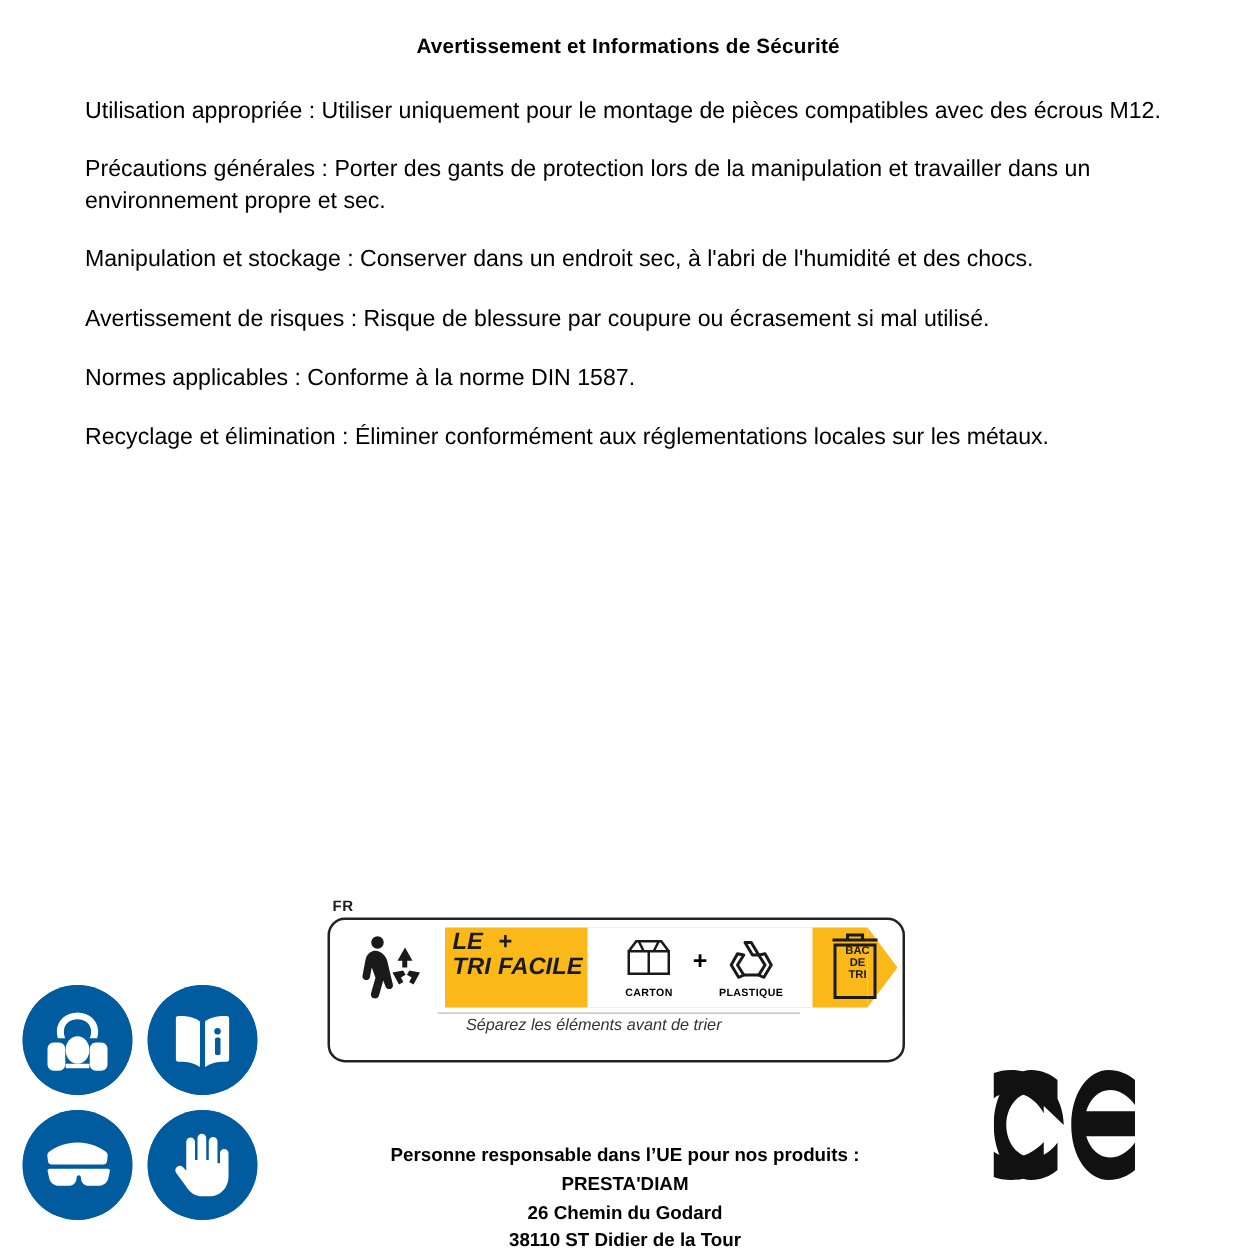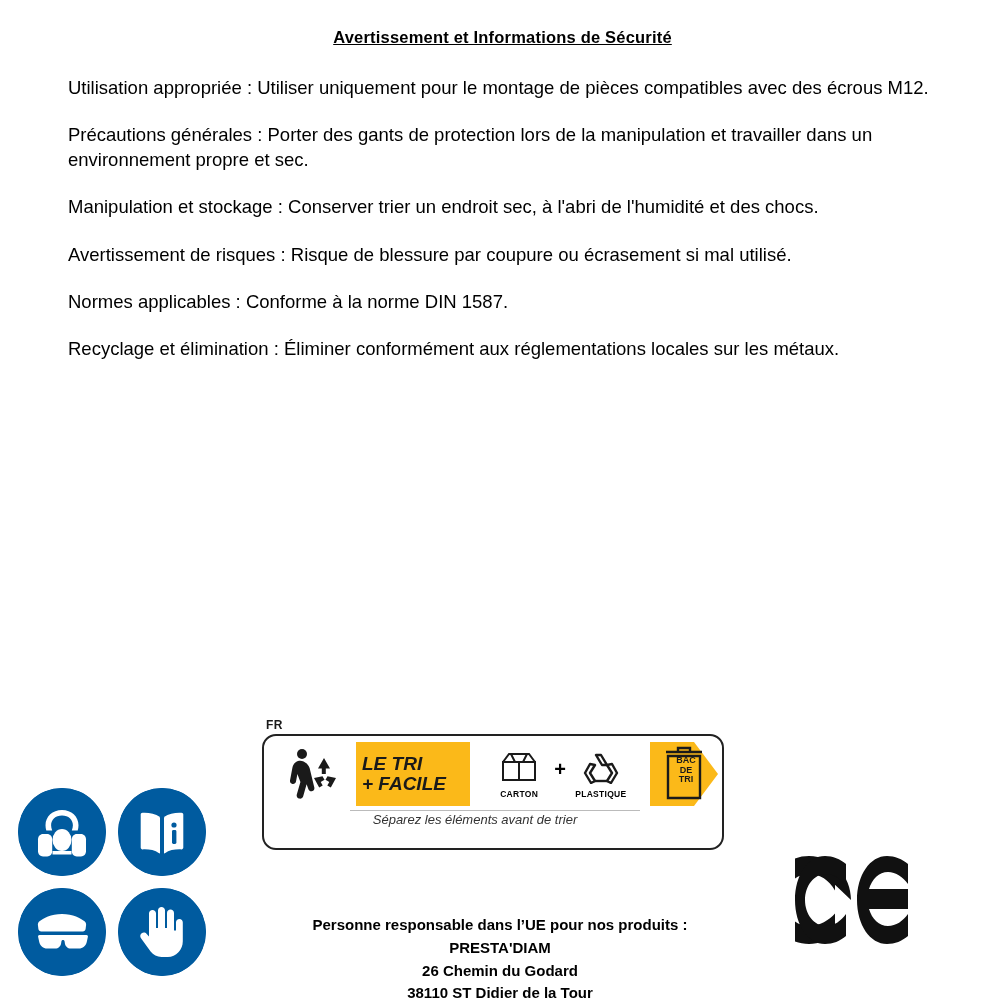--- a/index.html
+++ b/index.html
@@ -22,21 +22,20 @@
   }
   .doc-title {
     position: absolute;
     top: 28px;
     left: 0;
     width: 1005px;
     text-align: center;
     font-size: 16.5px;
     font-weight: bold;
     letter-spacing: 0.2px;
-    text-decoration: underline;
   }
   .body-block {
     position: absolute;
     top: 76px;
     left: 68px;
     width: 890px;
   }
   .para {
     font-size: 18.5px;
     line-height: 1.32;
@@ -117,22 +116,22 @@
   .tri-slogan {
     position: absolute;
     left: 98px; top: 8px;
     width: 104px; height: 60px;
     color: #1a1a1a;
     font-size: 19px;
     font-weight: bold;
     font-style: italic;
     line-height: 1.05;
     display: flex;
-    flex-direction: column;
-    justify-content: center;
+    flex-direction: row;
+    justify-content: space-between;
   }
   .tri-white-panel {
     position: absolute;
     left: 206px; top: 6px;
     width: 180px; height: 64px;
     background: #ffffff;
     display: flex;
     align-items: center;
     justify-content: center;
     gap: 6px;
@@ -214,21 +213,21 @@
 </head>
 <body>
 
 <div class="page">
 
   <div class="doc-title">Avertissement et Informations de Sécurité</div>
 
   <div class="body-block">
     <p class="para">Utilisation appropriée : Utiliser uniquement pour le montage de pièces compatibles avec des écrous M12.</p>
     <p class="para">Précautions générales : Porter des gants de protection lors de la manipulation et travailler dans un environnement propre et sec.</p>
-    <p class="para">Manipulation et stockage : Conserver trier un endroit sec, à l'abri de l'humidité et des chocs.</p>
+    <p class="para">Manipulation et stockage : Conserver dans un endroit sec, à l'abri de l'humidité et des chocs.</p>
     <p class="para">Avertissement de risques : Risque de blessure par coupure ou écrasement si mal utilisé.</p>
     <p class="para">Normes applicables : Conforme à la norme DIN 1587.</p>
     <p class="para">Recyclage et élimination : Éliminer conformément aux réglementations locales sur les métaux.</p>
   </div>
 
   <div class="picto-grid">
 
     <div class="picto p1">
       <svg viewBox="0 0 88 88">
         <circle cx="44" cy="44" r="44" fill="#005b9f"></circle>

